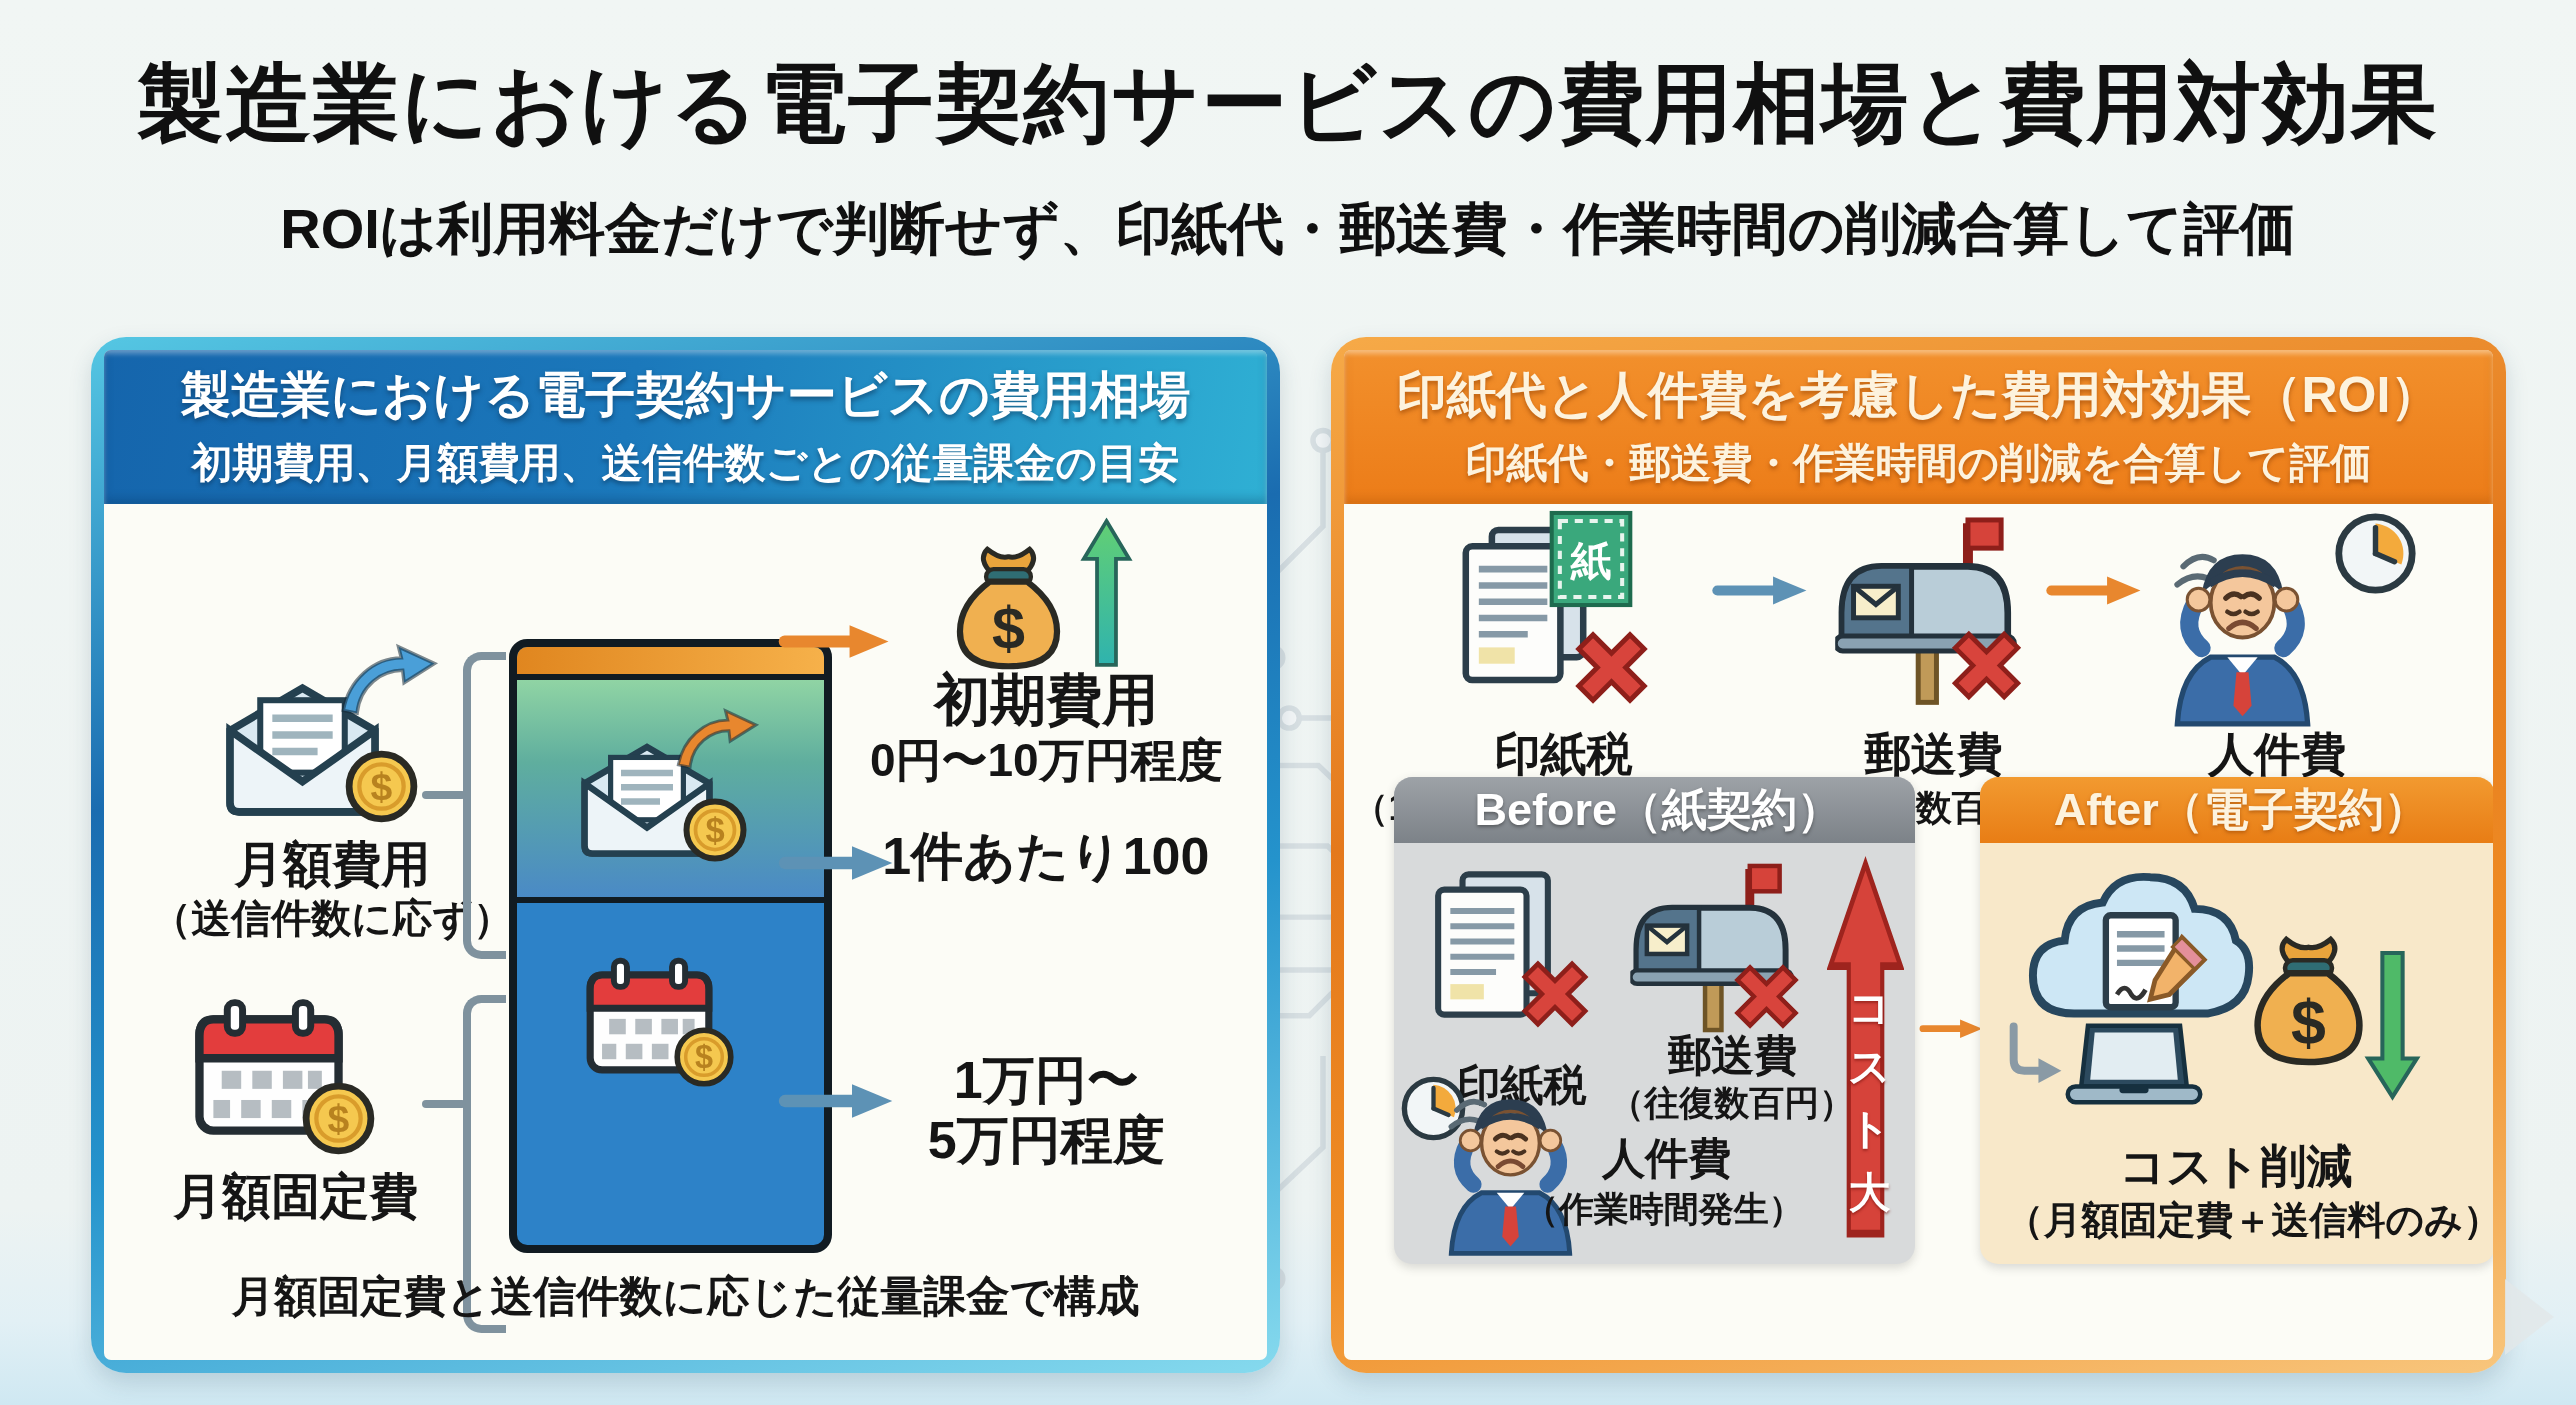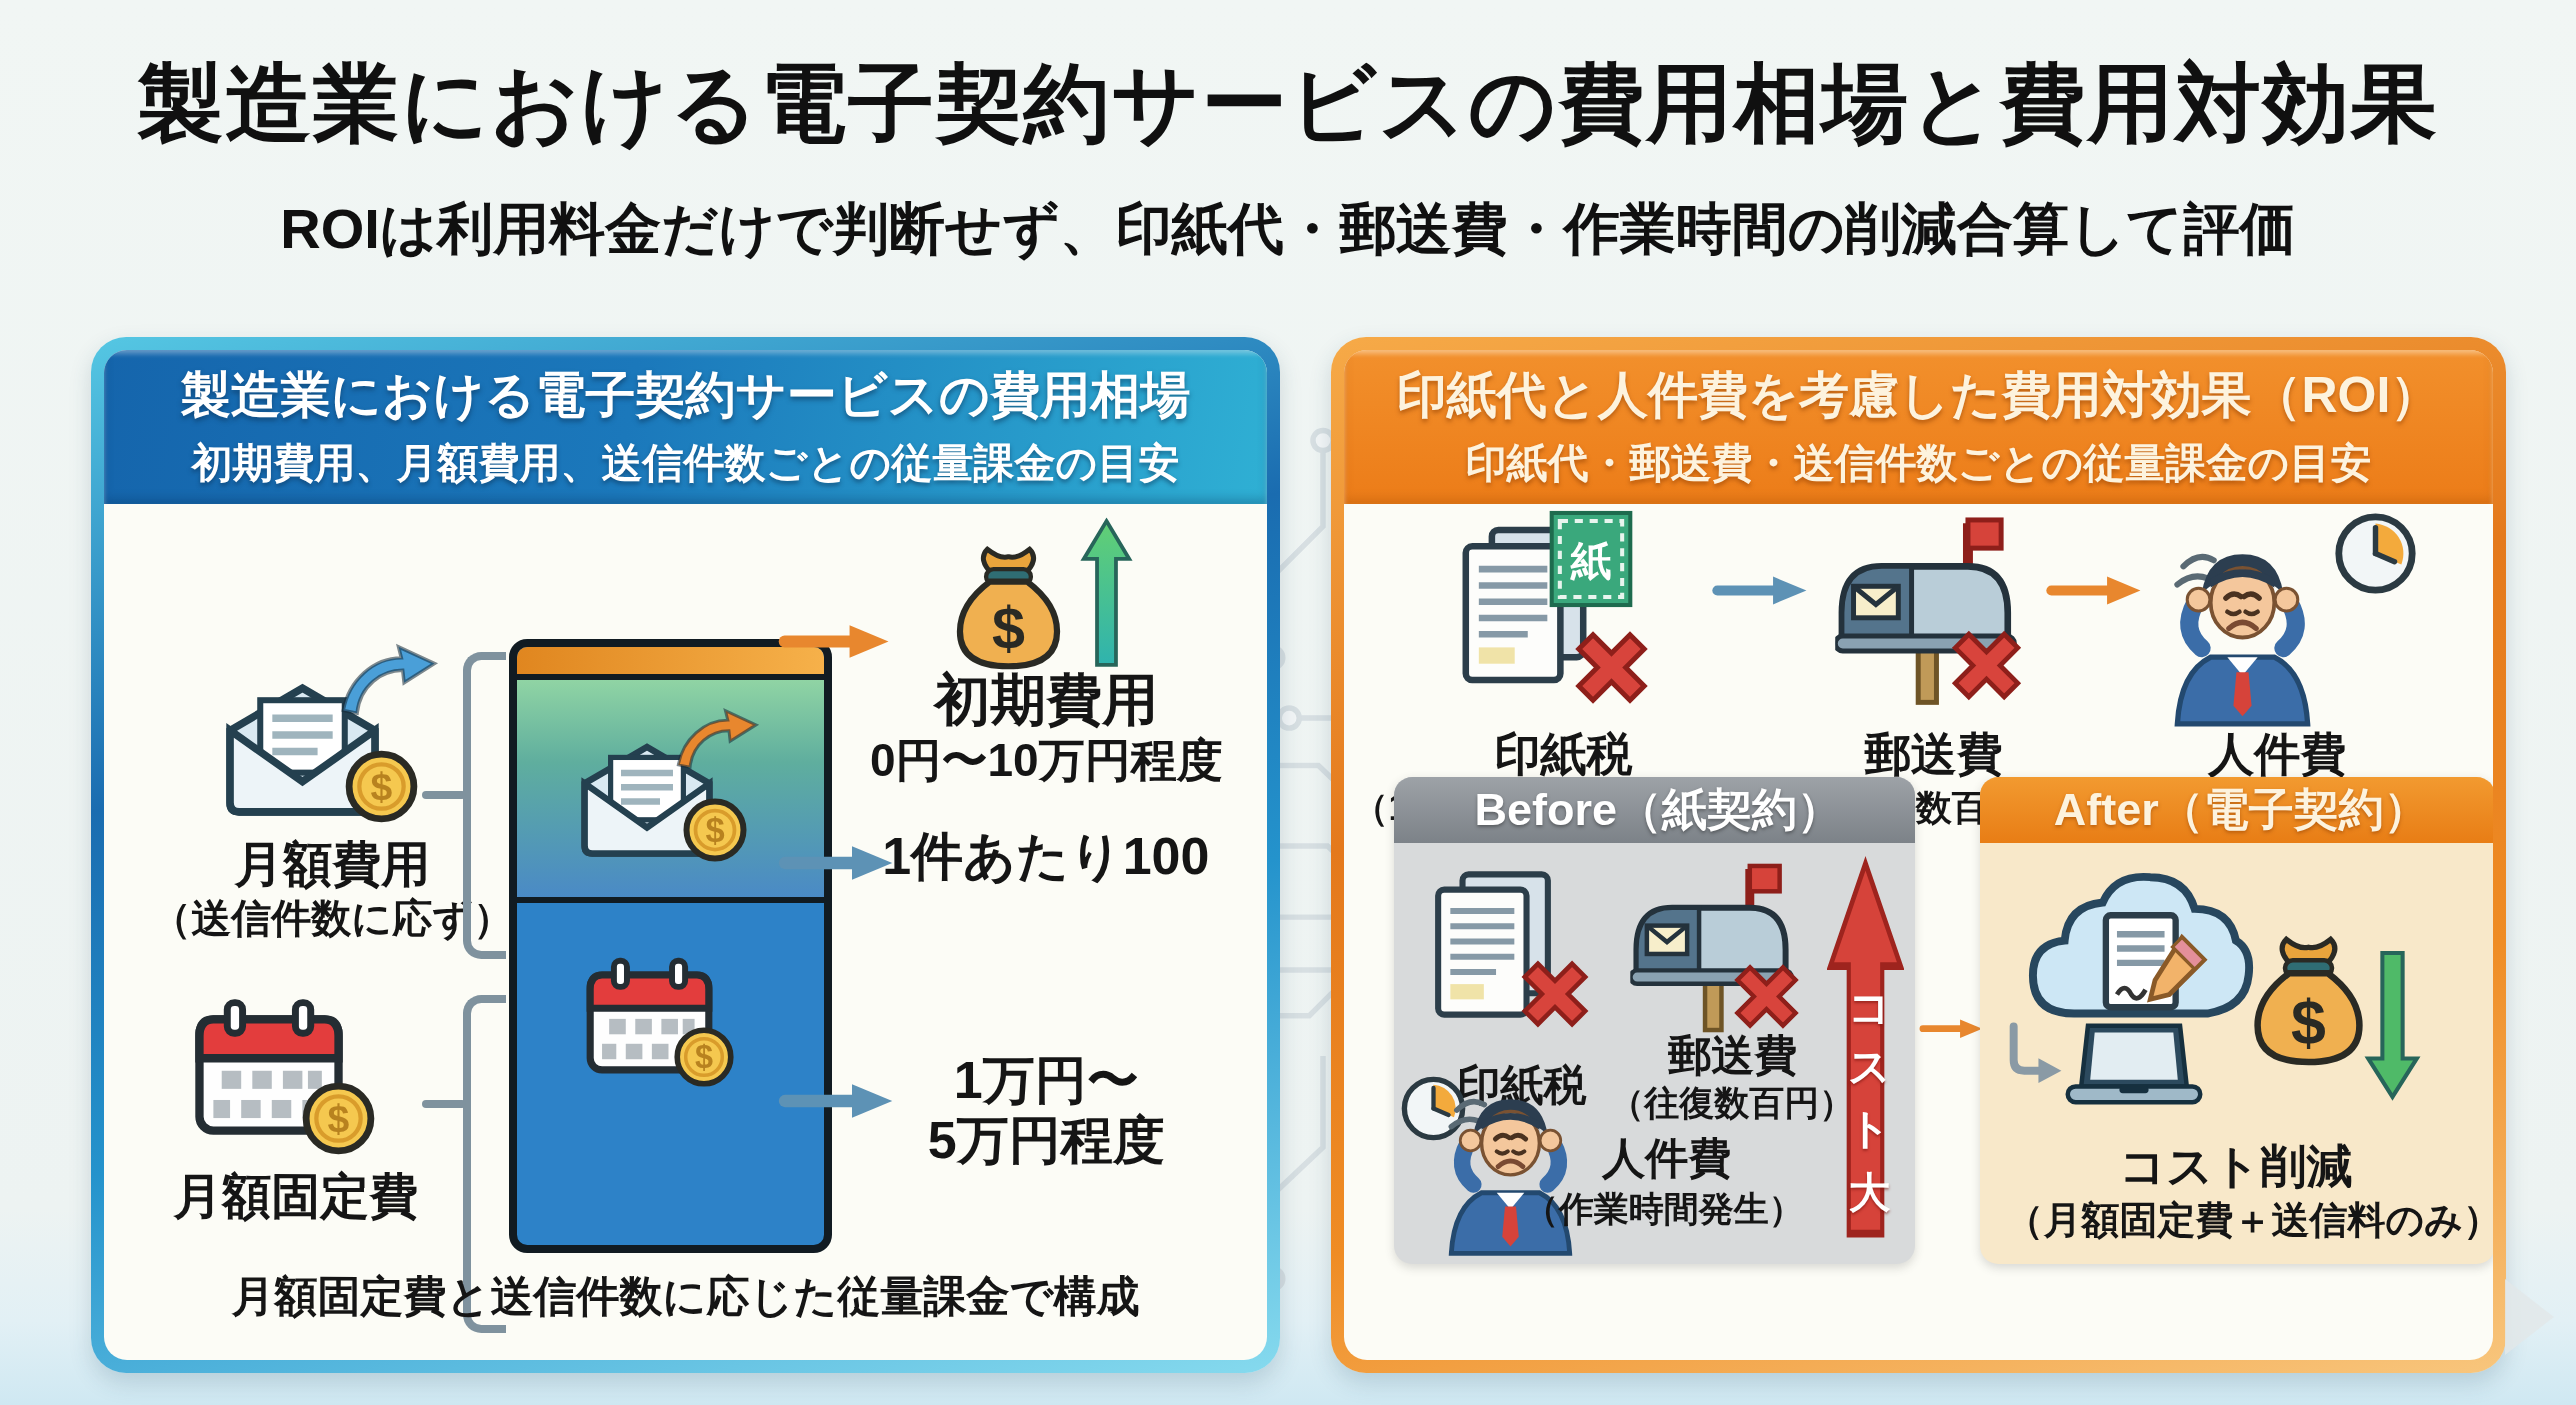--- a/index.html
+++ b/index.html
@@ -16,21 +16,21 @@
   
   .main-title{left:0;right:0;top:46px;font-size:86px;font-weight:900;letter-spacing:1.8px;text-align:center;color:#101010;}
   .main-subtitle{left:0;right:0;top:192px;font-size:56px;font-weight:900;text-align:center;color:#101010;}
 
   
   .panel{position:absolute;border-radius:35px;box-shadow:0 9.1px 22px rgba(40,80,100,.18);z-index:1;}
   .panel-left{left:91px;top:337px;width:1189px;height:1036px;
     background:linear-gradient(165deg,#55c7e3 0%,#1a6cb0 35%,#2493cc 62%,#86daee 100%);}
   .panel-right{left:1331px;top:337px;width:1175px;height:1036px;
     background:linear-gradient(165deg,#f6aa48 0%,#e4791c 38%,#ef8c24 68%,#f8c67d 100%);}
-  .panel-inner{position:absolute;inset:12.8px;background:#fcfcf6;border-radius:23px;overflow:hidden;}
+  .panel-inner{position:absolute;inset:12.8px;background:#fcfcf6;border-radius:7px;overflow:hidden;}
   .panel-header{position:absolute;left:0;right:0;top:0;height:154px;display:flex;flex-direction:column;justify-content:center;gap:7.3px;text-align:center;}
   .panel-left .panel-header{background:linear-gradient(100deg,#1565ac 0%,#1b78bb 45%,#2fb0d4 100%);box-shadow:inset 0 3.7px 5.5px rgba(255,255,255,.35), inset 0 -5.5px 9.1px rgba(0,40,80,.25);}
   .panel-right .panel-header{background:linear-gradient(180deg,#f2902c 0%,#ec7c18 100%);box-shadow:inset 0 3.7px 5.5px rgba(255,240,210,.5), inset 0 -5.5px 9.1px rgba(150,70,0,.25);}
   .hdr1{font-size:50px;font-weight:900;color:#ffffff;text-shadow:0 2.7px 5.5px rgba(10,45,80,.55);}
   .hdr2{font-size:41px;font-weight:900;color:#ffffff;text-shadow:0 2.7px 4.6px rgba(10,45,80,.5);}
   .panel-right .hdr1,.panel-right .hdr2{color:#fdf3de;text-shadow:0 2.7px 4.6px rgba(140,60,0,.55);}
 
   
   .lbl{font-weight:900;color:#151515;text-align:center;line-height:1.16;}
   .f57{font-size:52px;} .f54{font-size:49px;} .f50{font-size:46px;} .f48{font-size:56px;}
@@ -324,21 +324,21 @@
     </div>
 
     <div class="abs lbl f47 nw" style="left:0;width:100%;top:922px;">月額固定費と送信件数に応じた従量課金で構成</div>
   </div>
 </div>
 
 <div class="panel panel-right">
   <div class="panel-inner">
     <div class="panel-header">
       <div class="hdr1 nw">印紙代と人件費を考慮した費用対効果（ROI）</div>
-      <div class="hdr2 nw">印紙代・郵送費・送信件数ごとの従量課金の目安</div>
+      <div class="hdr2 nw">印紙代・郵送費・作業時間の削減を合算して評価</div>
     </div>
 
     <div class="abs flexcol" style="left:13.7px;top:160px;width:412px;">
       <div style="position:relative;width:215px;height:218px;">
         <svg class="abs" style="left:0;top:13.7px;" width="137" height="164" viewBox="0 0 150 179">
             <use href="#sym-doc"></use>
           </svg>
         <svg class="abs" style="left:93px;top:0;" width="84" height="98" viewBox="0 0 92 107">
             <use href="#sym-stamp"></use>
           </svg>

